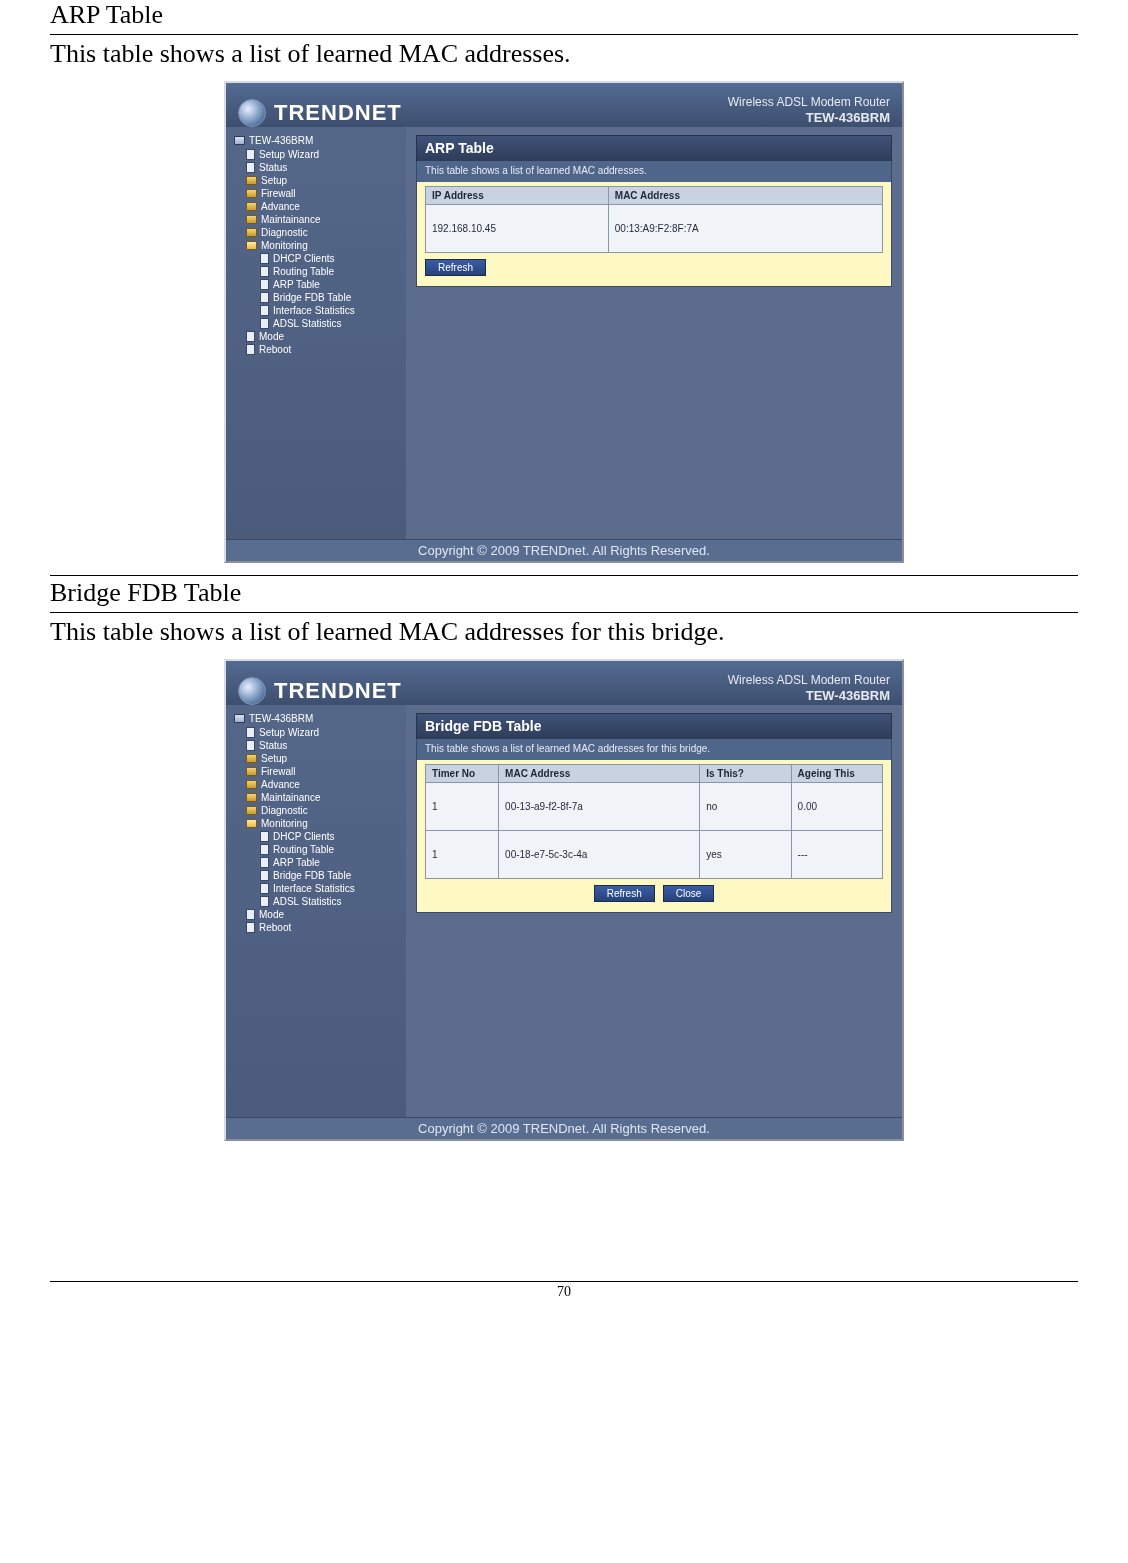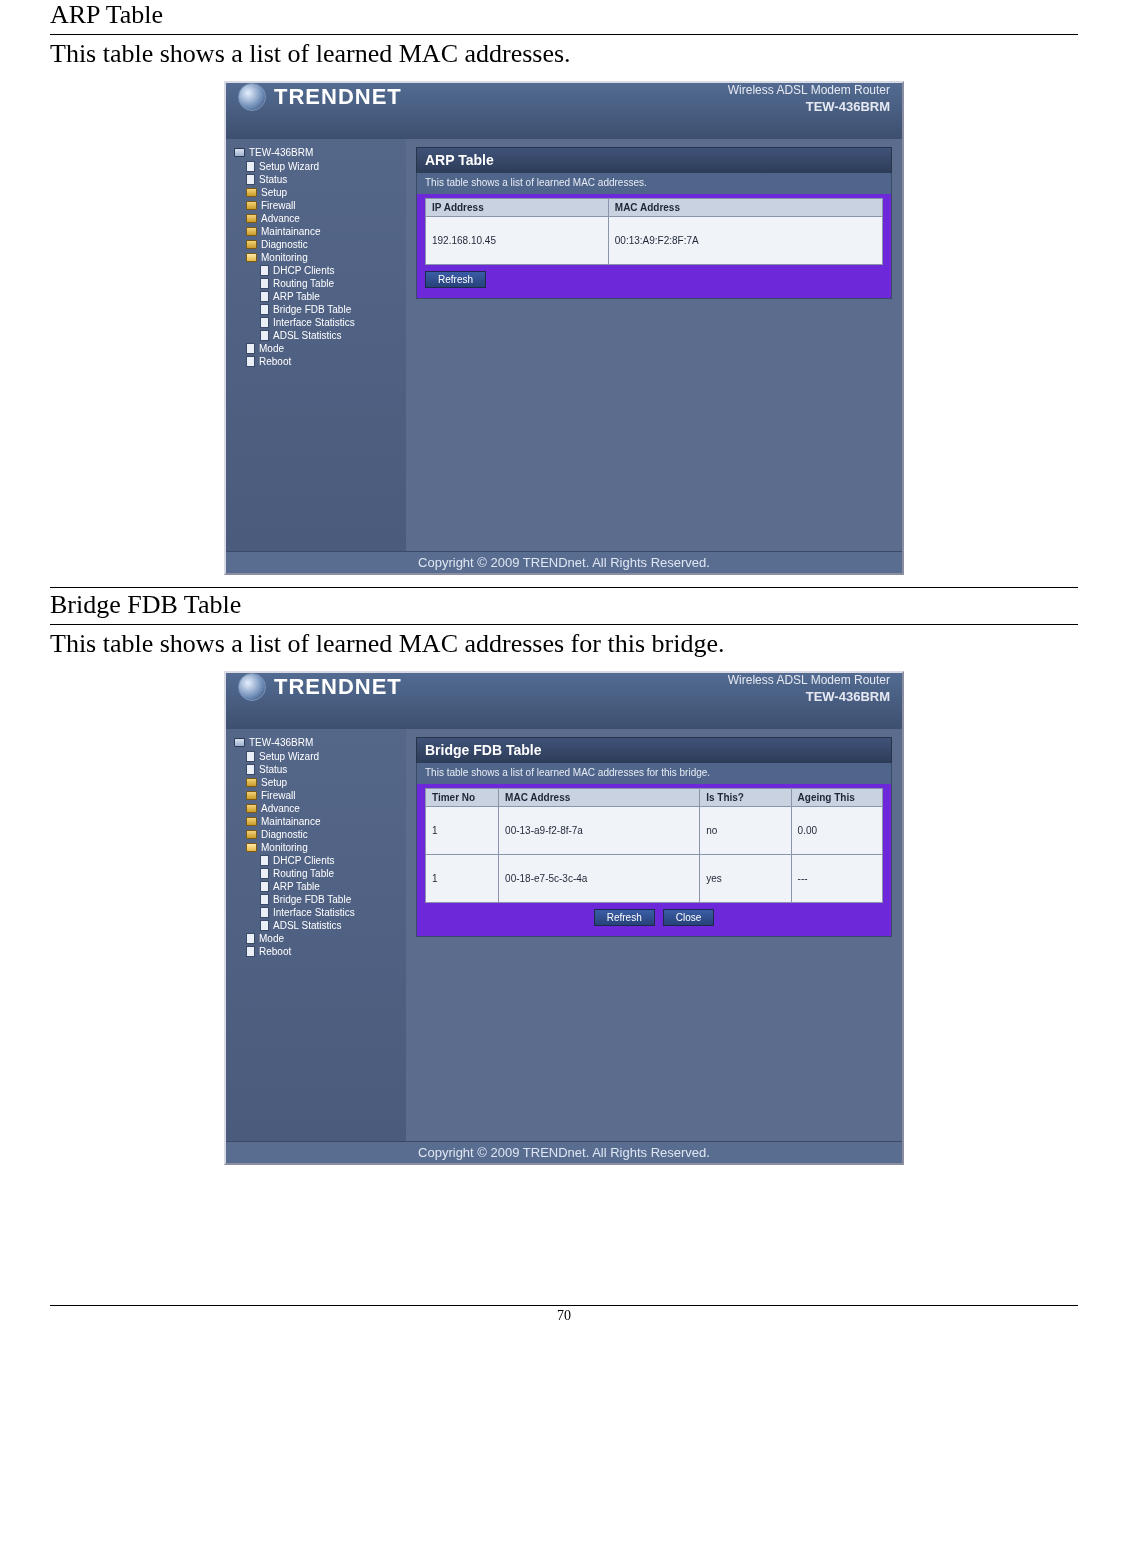--- a/index.html
+++ b/index.html
@@ -28,24 +28,24 @@
     width: 680px;
     margin: 0 auto 12px auto;
     border: 2px solid #8a8ea0;
     border-top-color: #d8dbe4;
     border-left-color: #d8dbe4;
     background: #4b5c7d;
     position: relative;
     font-family: Arial, Helvetica, sans-serif;
   }
   .sc-header {
-    height: 56px;
+    height: 44px;
     background: linear-gradient(#536b92,#3d4f6f);
     display: flex;
-    align-items: flex-start;
+    align-items: flex-end;
     justify-content: space-between;
     padding: 0 12px;
     color: #fff;
   }
   .sc-logo {
     display: flex;
     align-items: center;
     gap: 8px;
     font-size: 22px;
     font-weight: bold;
@@ -123,21 +123,21 @@
   .data-table td {
     background: #f0f3f8;
     color: #1e2636;
     padding: 18px 6px;
     border: 1px solid #8a95ab;
   }
   .table-wrap {
     border: 1px solid #3a4a66;
     border-top: none;
     padding: 4px 8px 10px 8px;
-    background: #6d28d9;
+    background: #fef9c3;
   }
   .btn-row {
     margin-top: 6px;
     padding-left: 0;
     display: flex;
     gap: 8px;
     justify-content: flex-start;
   }
   .btn-row.center { justify-content: center; }
   .btn {

